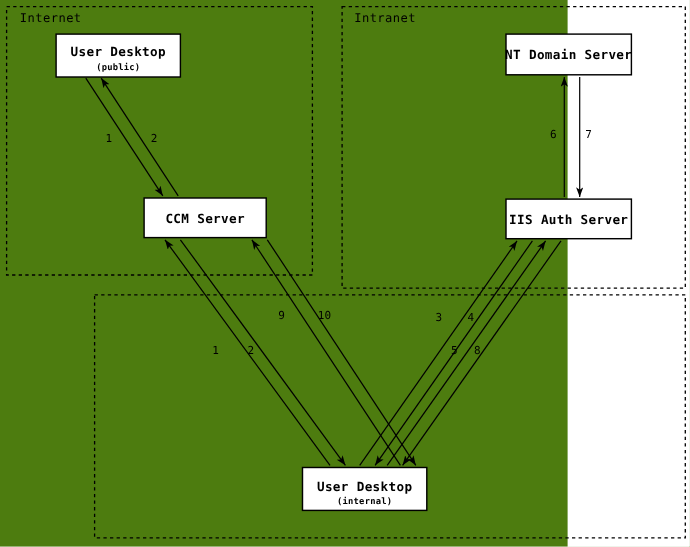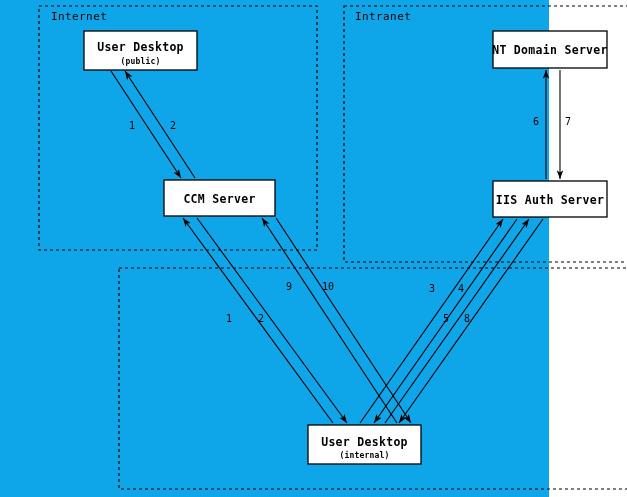--- a/index.html
+++ b/index.html
@@ -10,22 +10,21 @@
   body {
     width: 627px;
     height: 497px;
     font-family: "DejaVu Sans Mono", monospace;
     overflow: hidden;
   }
   #diagram-root {
     position: relative;
     width: 516px;
     height: 497px;
-    background: #0ea5e9;
-    padding-left: 33px;
+    background: #4d7c0f;
   }
   svg.diagram {
     display: block;
     width: 627px;
     height: 497px;
   }
   .zone-rect {
     fill: none;
     stroke: #000000;
     stroke-width: 1.2;

